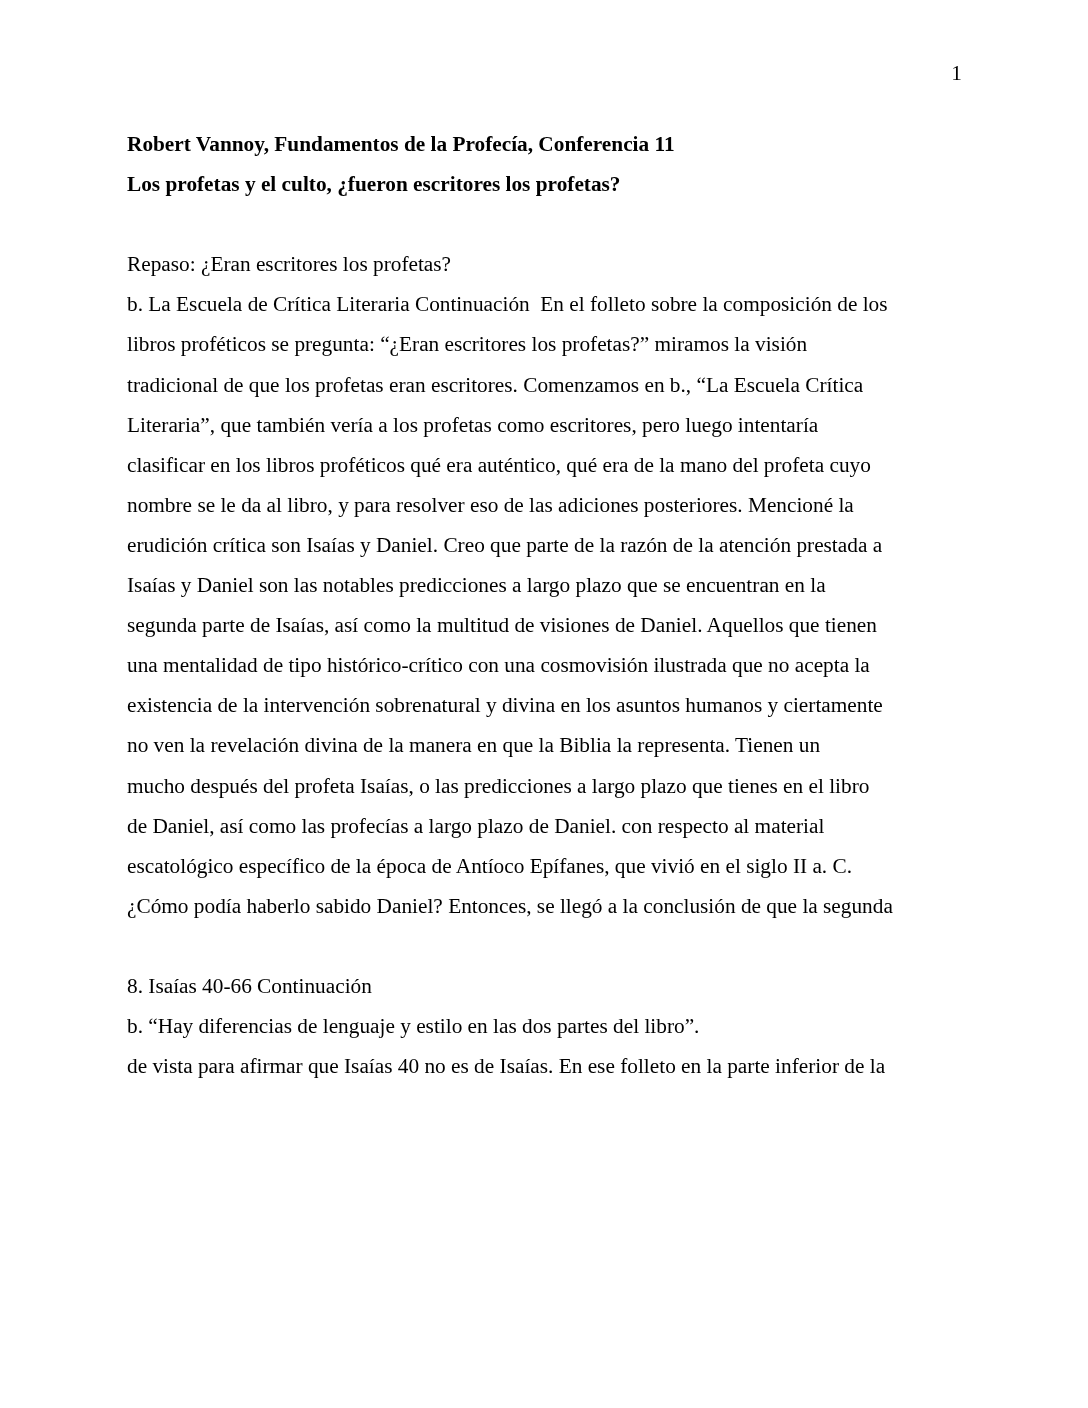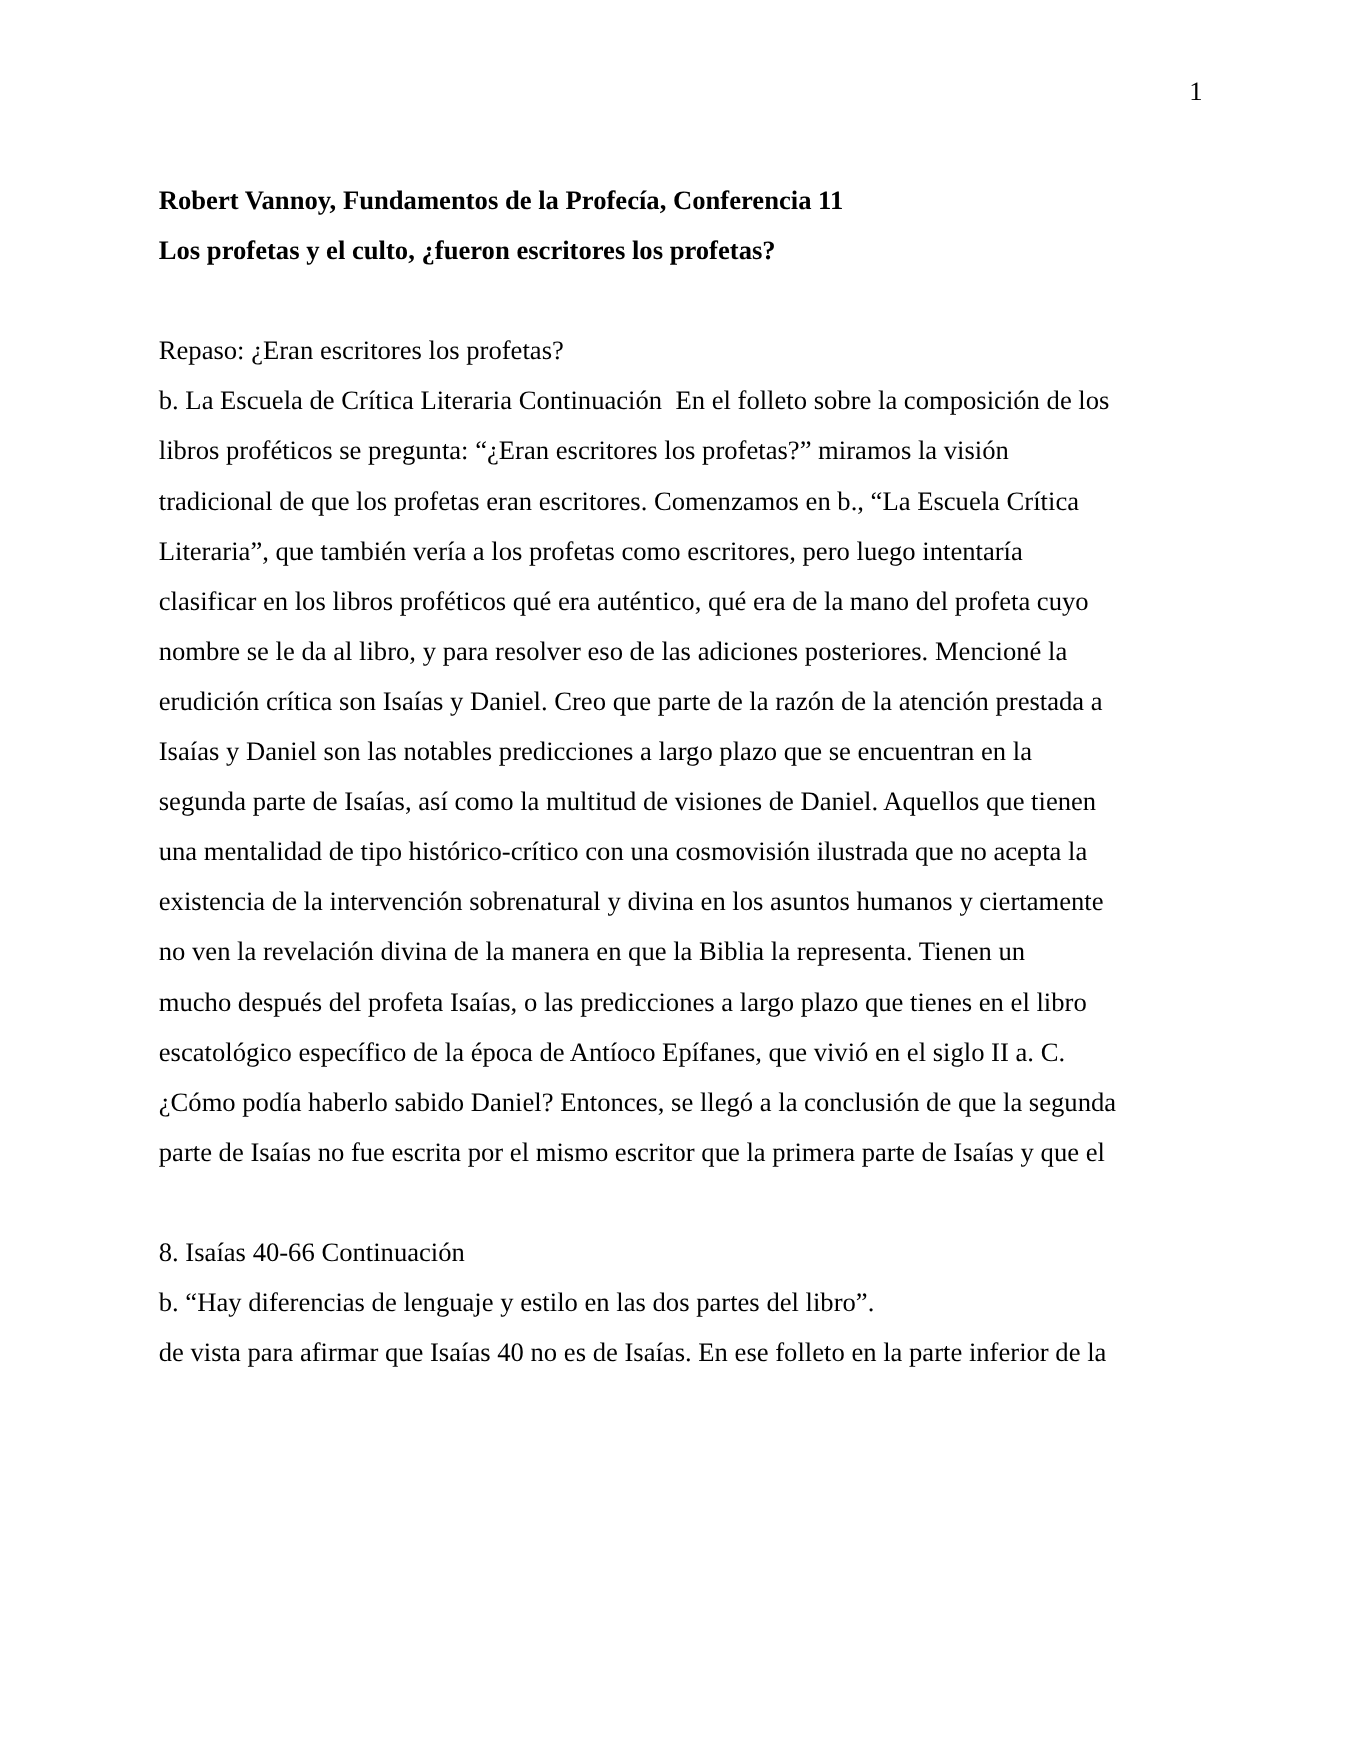--- a/index.html
+++ b/index.html
@@ -19,21 +19,21 @@
   .page-number {
     position: absolute;
     top: 60px;
     right: 126px;
     font-size: 21.3px;
     line-height: 26px;
   }
   .content {
     position: absolute;
     left: 127px;
-    top: 140px;
+    top: 124px;
     width: 836px;
   }
   .line {
     height: 40.1px;
     line-height: 40.1px;
     font-size: 21.3px;
     white-space: pre;
   }
   .bold {
     font-weight: bold;
@@ -64,23 +64,23 @@
     <div class="line">Literaria”, que también vería a los profetas como escritores, pero luego intentaría</div>
     <div class="line">clasificar en los libros proféticos qué era auténtico, qué era de la mano del profeta cuyo</div>
     <div class="line">nombre se le da al libro, y para resolver eso de las adiciones posteriores. Mencioné la</div>
     <div class="line">erudición crítica son Isaías y Daniel. Creo que parte de la razón de la atención prestada a</div>
     <div class="line">Isaías y Daniel son las notables predicciones a largo plazo que se encuentran en la</div>
     <div class="line">segunda parte de Isaías, así como la multitud de visiones de Daniel. Aquellos que tienen</div>
     <div class="line">una mentalidad de tipo histórico-crítico con una cosmovisión ilustrada que no acepta la</div>
     <div class="line">existencia de la intervención sobrenatural y divina en los asuntos humanos y ciertamente</div>
     <div class="line">no ven la revelación divina de la manera en que la Biblia la representa. Tienen un</div>
     <div class="line">mucho después del profeta Isaías, o las predicciones a largo plazo que tienes en el libro</div>
+    <div class="line">de Daniel, así como las profecías a largo plazo de Daniel. con respecto al material</div>
     <div class="line">escatológico específico de la época de Antíoco Epífanes, que vivió en el siglo II a. C.</div>
     <div class="line">¿Cómo podía haberlo sabido Daniel? Entonces, se llegó a la conclusión de que la segunda</div>
-    <div class="line">parte de Isaías no fue escrita por el mismo escritor que la primera parte de Isaías y que el</div>
 
     <div class="line"></div>
 
     <div class="line">8. Isaías 40-66 Continuación</div>
     <div class="line">b. “Hay diferencias de lenguaje y estilo en las dos partes del libro”.</div>
 
     <div class="line">de vista para afirmar que Isaías 40 no es de Isaías. En ese folleto en la parte inferior de la</div>
 
   </div>
 </div>

